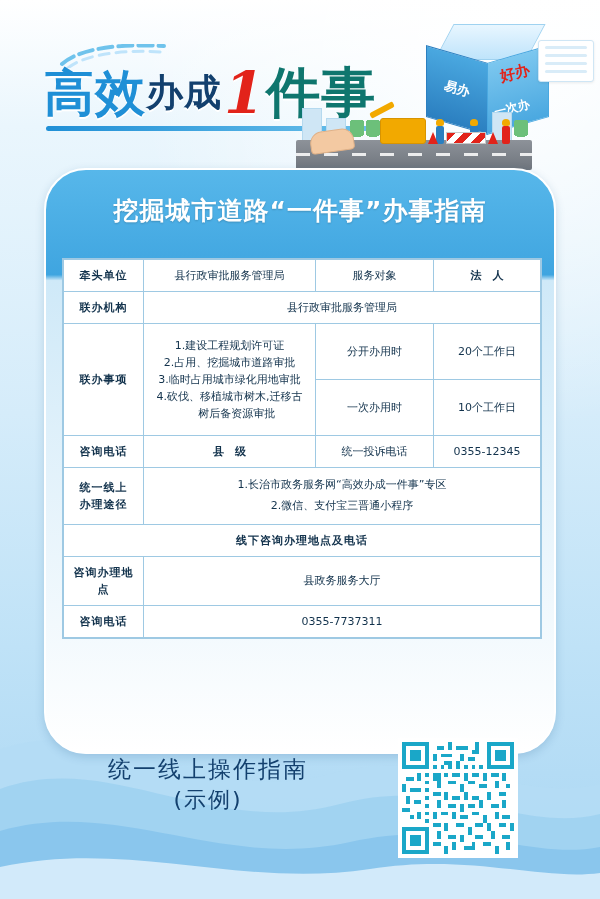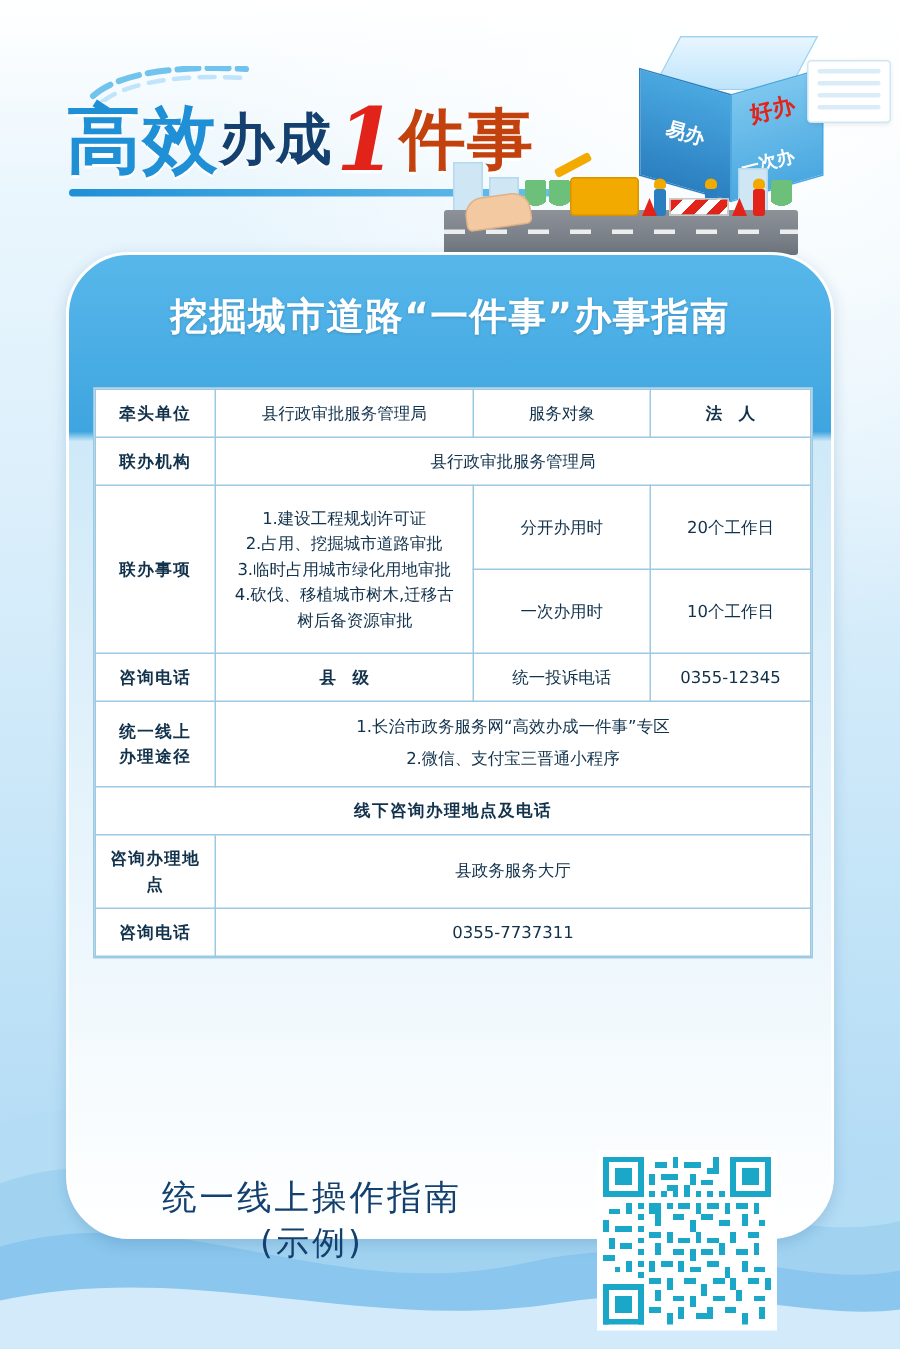--- a/index.html
+++ b/index.html
@@ -45,21 +45,21 @@
     text-shadow: 0 2px 0 #ffffff;
   }
   .title-main .t3 {
     font-size:58px; font-weight:bold; color:#e2231a;
     font-family:"DejaVu Serif", serif;
     font-style:italic;
     margin:0 1px 0 2px;
     text-shadow: 0 2px 0 #ffffff;
   }
   .title-main .t4 {
-    font-size:44px; font-weight:bold; color:#c2410c;
+    font-size:54px; font-weight:bold; color:#0f766e;
     font-family:Liberation Serif, serif;
     text-shadow: 0 2px 0 #ffffff;
   }
   .title-underline {
     position:absolute; left:46px; top:126px; width:352px; height:5px;
     background:linear-gradient(90deg,#1f8fd6,#6fc3ec);
     border-radius:3px;
   }
   .title-swoosh {
     position:absolute; left:58px; top:44px; width:110px; height:24px;
@@ -146,21 +146,21 @@
     border:1px solid #e0b187;
   }
   .scene .barrier {
     position:absolute; left:150px; bottom:26px; width:40px; height:12px;
     background:repeating-linear-gradient(135deg,#e2231a 0 6px,#fff 6px 12px);
     border:1px solid #c9c9c9;
   }
 
   
   .panel {
-    position:absolute; left:44px; top:168px; width:512px; height:658px;
+    position:absolute; left:44px; top:168px; width:512px; height:586px;
     background:linear-gradient(180deg,#57b7ea 0%,#3fa5e0 18%,#cfe9f8 19%,#ffffff 100%);
     border-radius:42px 42px 42px 42px;
     box-shadow:0 3px 10px rgba(20,80,130,.18);
     border:2px solid #ffffff;
   }
   .panel-title {
     position:absolute; left:0; top:24px; width:100%;
     text-align:center; color:#ffffff; font-size:25px; font-weight:bold;
     letter-spacing:1px;
     font-family:"DejaVu Sans", sans-serif;
@@ -184,21 +184,21 @@
     text-align:center;
     vertical-align:middle;
     line-height:1.55;
   }
   td.lbl { width:80px; font-weight:bold; letter-spacing:1px; }
   td.b { font-weight:bold; }
   .items-cell { text-align:left; padding-left:26px; line-height:1.95; }
   .row-sub { font-weight:bold; letter-spacing:1px; }
 
   
-  .footer { position:absolute; left:0; top:755px; width:600px; height:145px; }
+  .footer { position:absolute; left:0; top:726px; width:600px; height:145px; }
   .footer-text {
     position:absolute; left:58px; top:28px; width:300px;
     text-align:center; color:#13406e;
     font-family:"DejaVu Sans", sans-serif;
   }
   .footer-text .l1 { font-size:23px; letter-spacing:2px; }
   .footer-text .l2 { font-size:22px; letter-spacing:2px; }
 
   .qr {
     position:absolute; left:398px; top:12px; width:120px; height:120px;

